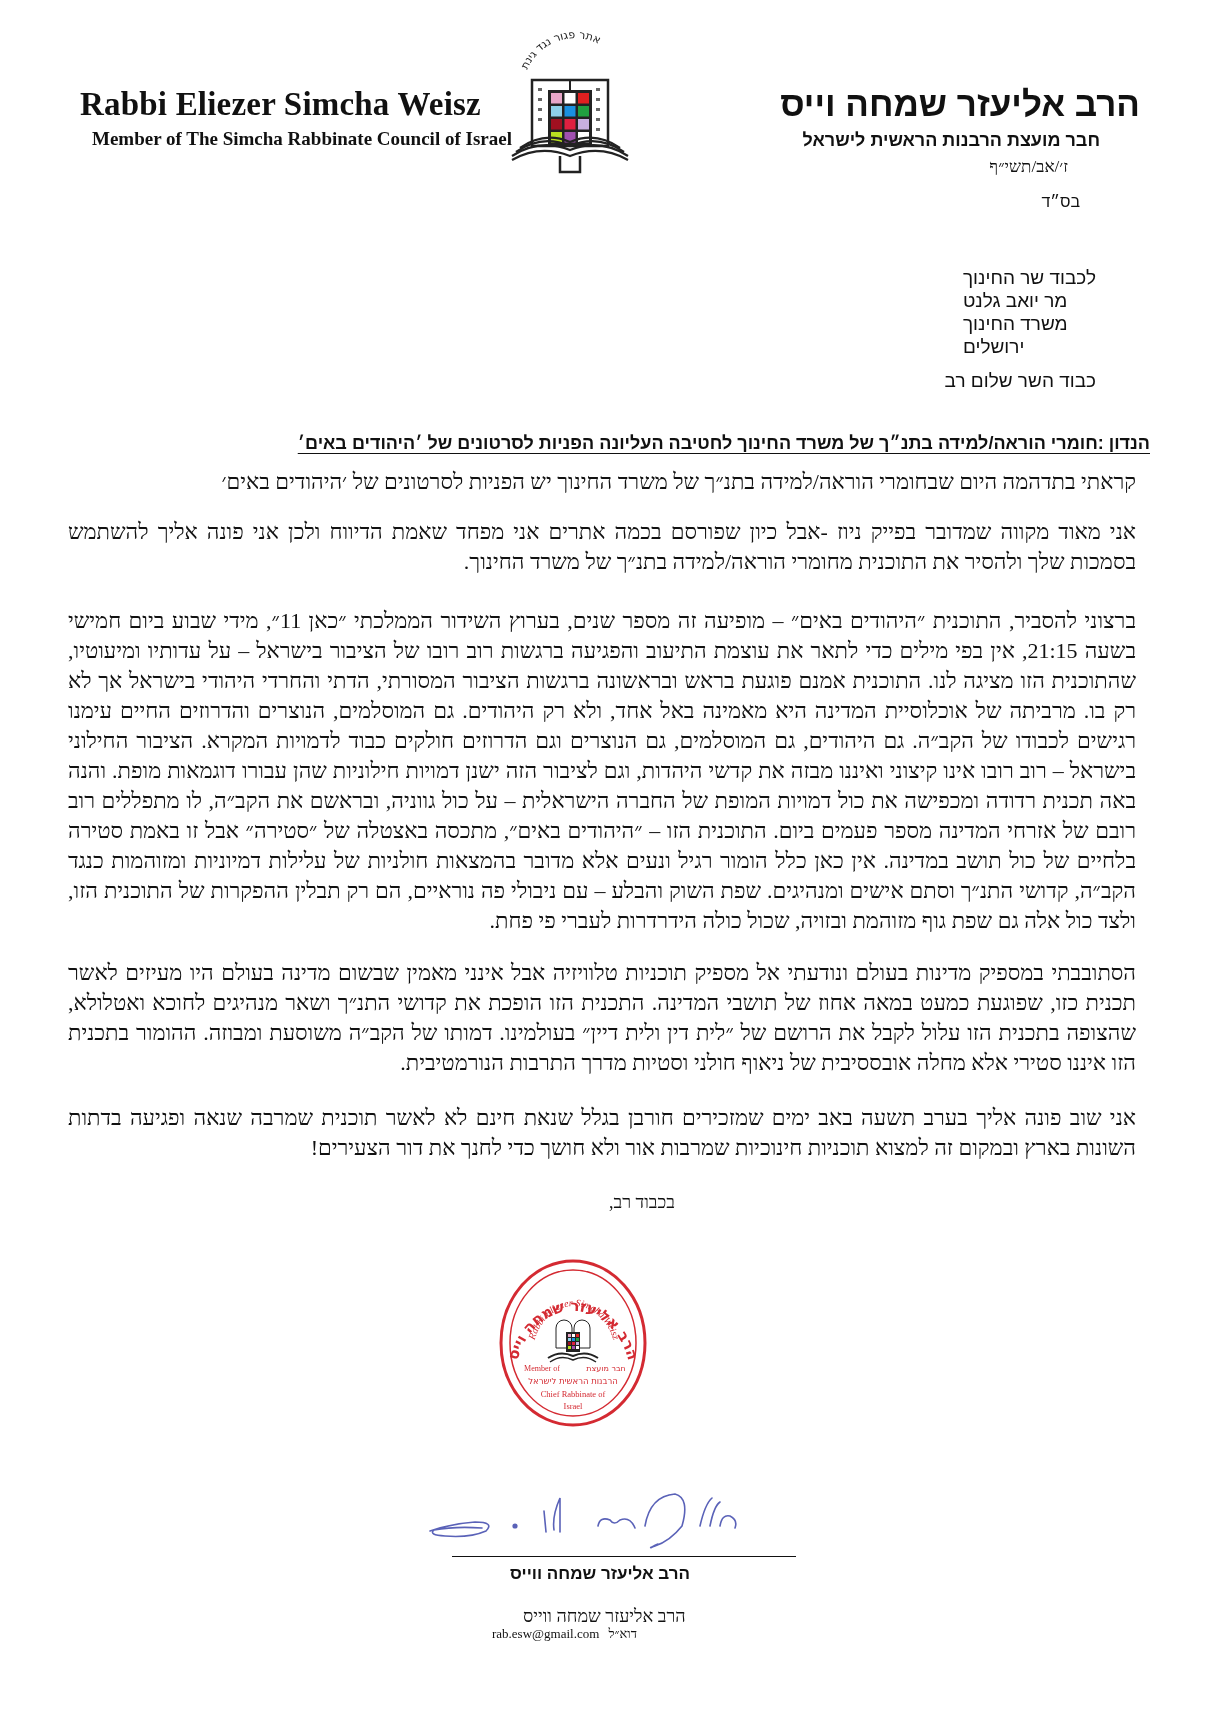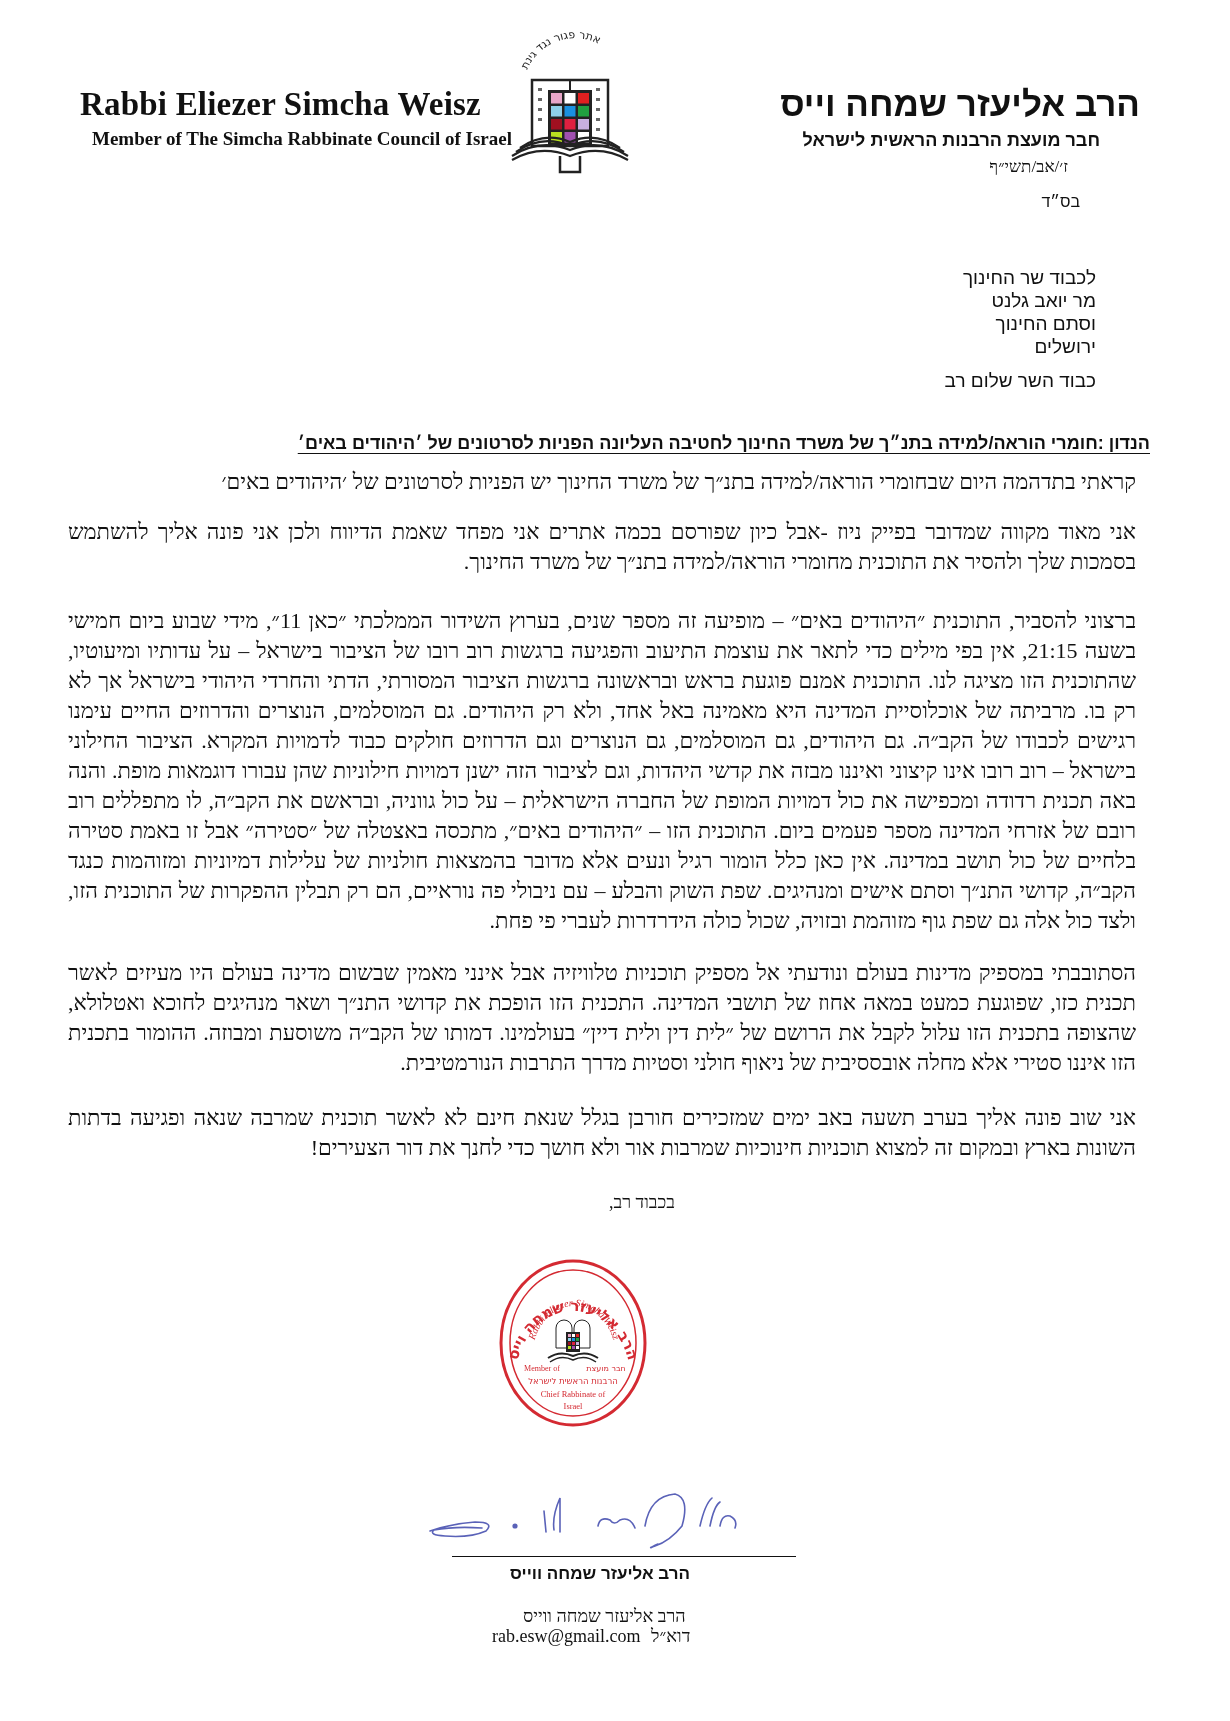--- a/index.html
+++ b/index.html
@@ -11,41 +11,41 @@
   #en-name { left: 80px; top: 86px; font-size: 33px; font-weight: bold; white-space: nowrap; letter-spacing: 0.2px; }
   #en-sub { left: 92px; top: 128px; font-size: 19px; font-weight: bold; white-space: nowrap; }
   #he-name { right: 90px; top: 84px; font-size: 35px; font-weight: bold; direction: rtl; white-space: nowrap; }
   #he-sub { right: 130px; top: 130px; font-size: 18px; font-weight: bold; direction: rtl; white-space: nowrap; }
   #he-date { right: 162px; top: 157px; font-size: 17px; direction: rtl; white-space: nowrap; margin-left: 27px; }
   #bsd { right: 150px; top: 193px; font-size: 16px; direction: rtl; white-space: nowrap; }
 
   #logo { left: 510px; top: 28px; width: 120px; height: 150px; }
 
   .addr { direction: rtl; font-size: 19px; line-height: 23px; white-space: nowrap; }
-  #addressee { right: 134px; top: 266px; text-align: right; }
+  #addressee { right: 134px; top: 266px; text-align: left; }
   #greeting { right: 134px; top: 370px; font-size: 19px; direction: rtl; white-space: nowrap; margin-left: 41px; }
 
   #subject { right: 80px; top: 433px; font-size: 18px; font-weight: bold; direction: rtl; text-decoration: underline; text-underline-offset: 4px; white-space: nowrap; }
 
   .para { position: absolute; right: 94px; width: 1068px; direction: rtl; text-align: justify; text-align-last: right; font-size: 22px; line-height: 30px; }
   #p1 { top: 467px; }
   #p2 { top: 517px; }
   #p3 { top: 606px; }
   #p4 { top: 958px; }
   #p5 { top: 1103px; }
 
   #closing { right: 555px; top: 1192px; font-size: 18px; direction: rtl; white-space: nowrap; }
 
   #stamp { left: 498px; top: 1258px; width: 150px; height: 170px; }
 
   #signature { left: 420px; top: 1486px; width: 320px; height: 70px; }
   #sig-line { left: 452px; top: 1556px; width: 344px; height: 0; border-top: 1.5px solid #111; }
   #sig-name { left: 510px; top: 1564px; font-size: 17px; font-weight: bold; direction: rtl; white-space: nowrap; }
   #contact-name { left: 523px; top: 1606px; font-size: 18px; direction: rtl; white-space: nowrap; }
-  #contact-email-row { left: 492px; top: 1626px; font-size: 18px; white-space: nowrap; direction: ltr; }
+  #contact-email-row { left: 492px; top: 1626px; font-size: 13px; white-space: nowrap; direction: ltr; }
   #contact-email-row span { display: inline-block; }
 </style>
 </head>
 <body>
 
 <div id="en-name" class="abs serif">Rabbi Eliezer Simcha Weisz</div>
 <div id="en-sub" class="abs serif">Member of The Simcha Rabbinate Council of Israel</div>
 
 <svg id="logo" class="abs" viewBox="0 0 120 150">
   <g>
@@ -92,21 +92,21 @@
 </svg>
 
 <div id="he-name" class="abs sans">הרב אליעזר שמחה וייס</div>
 <div id="he-sub" class="abs sans">חבר מועצת הרבנות הראשית לישראל</div>
 <div id="he-date" class="abs serif">ז׳/אב/תשי״ף</div>
 <div id="bsd" class="abs sans">בס״ד</div>
 
 <div id="addressee" class="abs addr sans">
   <div>לכבוד שר החינוך</div>
   <div>מר יואב גלנט</div>
-  <div>וסתם החינוך</div>
+  <div>משרד החינוך</div>
   <div>ירושלים</div>
 </div>
 <div id="greeting" class="abs sans">כבוד השר שלום רב</div>
 
 <div id="subject" class="abs sans">הנדון :חומרי הוראה/למידה בתנ״ך של משרד החינוך לחטיבה העליונה הפניות לסרטונים של ׳היהודים באים׳</div>
 
 <div id="p1" class="para serif">קראתי בתדהמה היום שבחומרי הוראה/למידה בתנ״ך של משרד החינוך יש הפניות לסרטונים של ׳היהודים באים׳</div>
 <div id="p2" class="para serif">אני מאוד מקווה שמדובר בפייק ניוז -אבל כיון שפורסם בכמה אתרים אני מפחד שאמת הדיווח ולכן אני פונה אליך להשתמש בסמכות שלך ולהסיר את התוכנית מחומרי הוראה/למידה בתנ״ך של משרד החינוך.</div>
 <div id="p3" class="para serif">ברצוני להסביר, התוכנית ״היהודים באים״ – מופיעה זה מספר שנים, בערוץ השידור הממלכתי ״כאן 11״, מידי שבוע ביום חמישי בשעה 21:15, אין בפי מילים כדי לתאר את עוצמת התיעוב והפגיעה ברגשות רוב רובו של הציבור בישראל – על עדותיו ומיעוטיו, שהתוכנית הזו מציגה לנו. התוכנית אמנם פוגעת בראש ובראשונה ברגשות הציבור המסורתי, הדתי והחרדי היהודי בישראל אך לא רק בו. מרביתה של אוכלוסיית המדינה היא מאמינה באל אחד, ולא רק היהודים. גם המוסלמים, הנוצרים והדרוזים החיים עימנו רגישים לכבודו של הקב״ה. גם היהודים, גם המוסלמים, גם הנוצרים וגם הדרוזים חולקים כבוד לדמויות המקרא. הציבור החילוני בישראל – רוב רובו אינו קיצוני ואיננו מבזה את קדשי היהדות, וגם לציבור הזה ישנן דמויות חילוניות שהן עבורו דוגמאות מופת. והנה באה תכנית רדודה ומכפישה את כול דמויות המופת של החברה הישראלית – על כול גווניה, ובראשם את הקב״ה, לו מתפללים רוב רובם של אזרחי המדינה מספר פעמים ביום. התוכנית הזו – ״היהודים באים״, מתכסה באצטלה של ״סטירה״ אבל זו באמת סטירה בלחיים של כול תושב במדינה. אין כאן כלל הומור רגיל ונעים אלא מדובר בהמצאות חולניות של עלילות דמיוניות ומזוהמות כנגד הקב״ה, קדושי התנ״ך וסתם אישים ומנהיגים. שפת השוק והבלע – עם ניבולי פה נוראיים, הם רק תבלין ההפקרות של התוכנית הזו, ולצד כול אלה גם שפת גוף מזוהמת ובזויה, שכול כולה הידרדרות לעברי פי פחת.</div>
 <div id="p4" class="para serif">הסתובבתי במספיק מדינות בעולם ונודעתי אל מספיק תוכניות טלוויזיה אבל אינני מאמין שבשום מדינה בעולם היו מעיזים לאשר תכנית כזו, שפוגעת כמעט במאה אחוז של תושבי המדינה. התכנית הזו הופכת את קדושי התנ״ך ושאר מנהיגים לחוכא ואטלולא, שהצופה בתכנית הזו עלול לקבל את הרושם של ״לית דין ולית דיין״ בעולמינו. דמותו של הקב״ה משוסעת ומבוזה. ההומור בתכנית הזו איננו סטירי אלא מחלה אובססיבית של ניאוף חולני וסטיות מדרך התרבות הנורמטיבית.</div>

